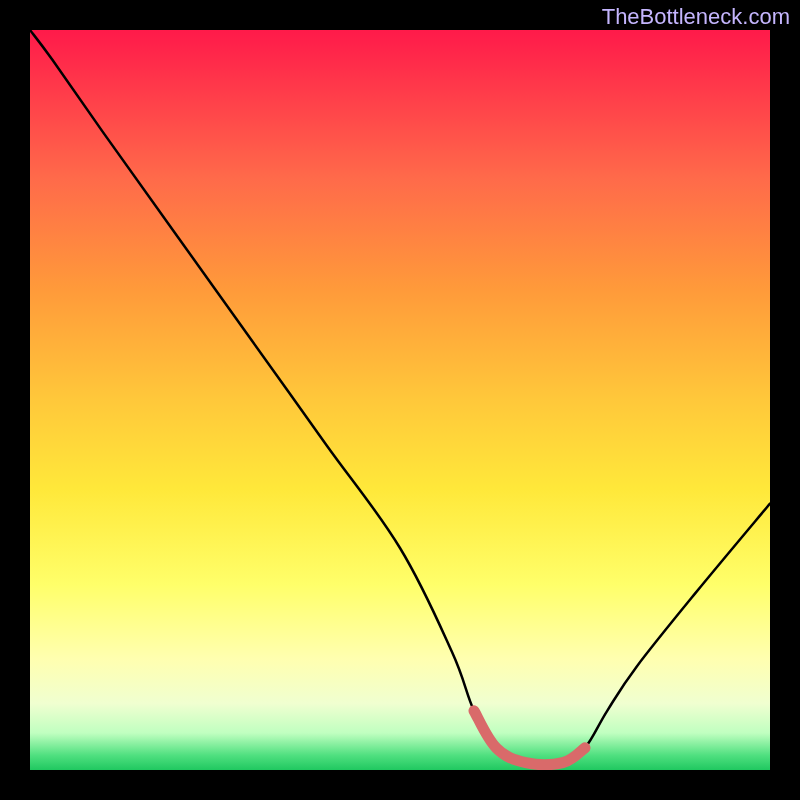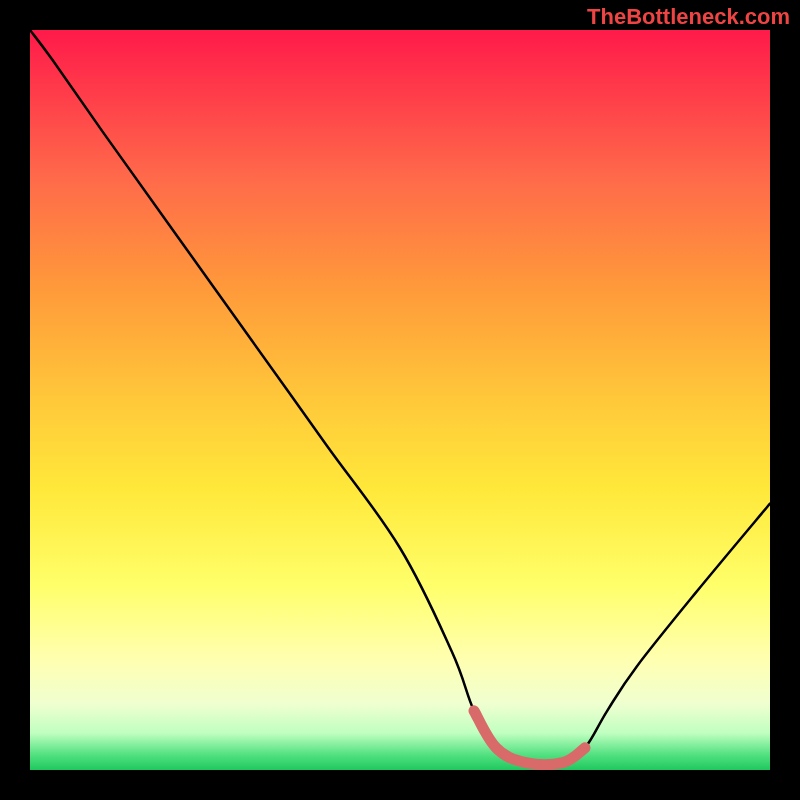--- a/index.html
+++ b/index.html
@@ -7,23 +7,23 @@
     width: 800px;
     height: 800px;
     background: #000;
     position: relative;
     font-family: Arial, sans-serif;
   }
   .watermark {
     position: absolute;
     top: 4px;
     right: 10px;
-    color: #ef4444;
+    color: #c4b5fd;
     font-size: 22px;
-    font-weight: bold;
+    font-weight: normal;
     z-index: 10;
   }
   .plot-area {
     position: absolute;
     left: 30px;
     top: 30px;
     width: 740px;
     height: 740px;
   }
   .gradient-bg {

